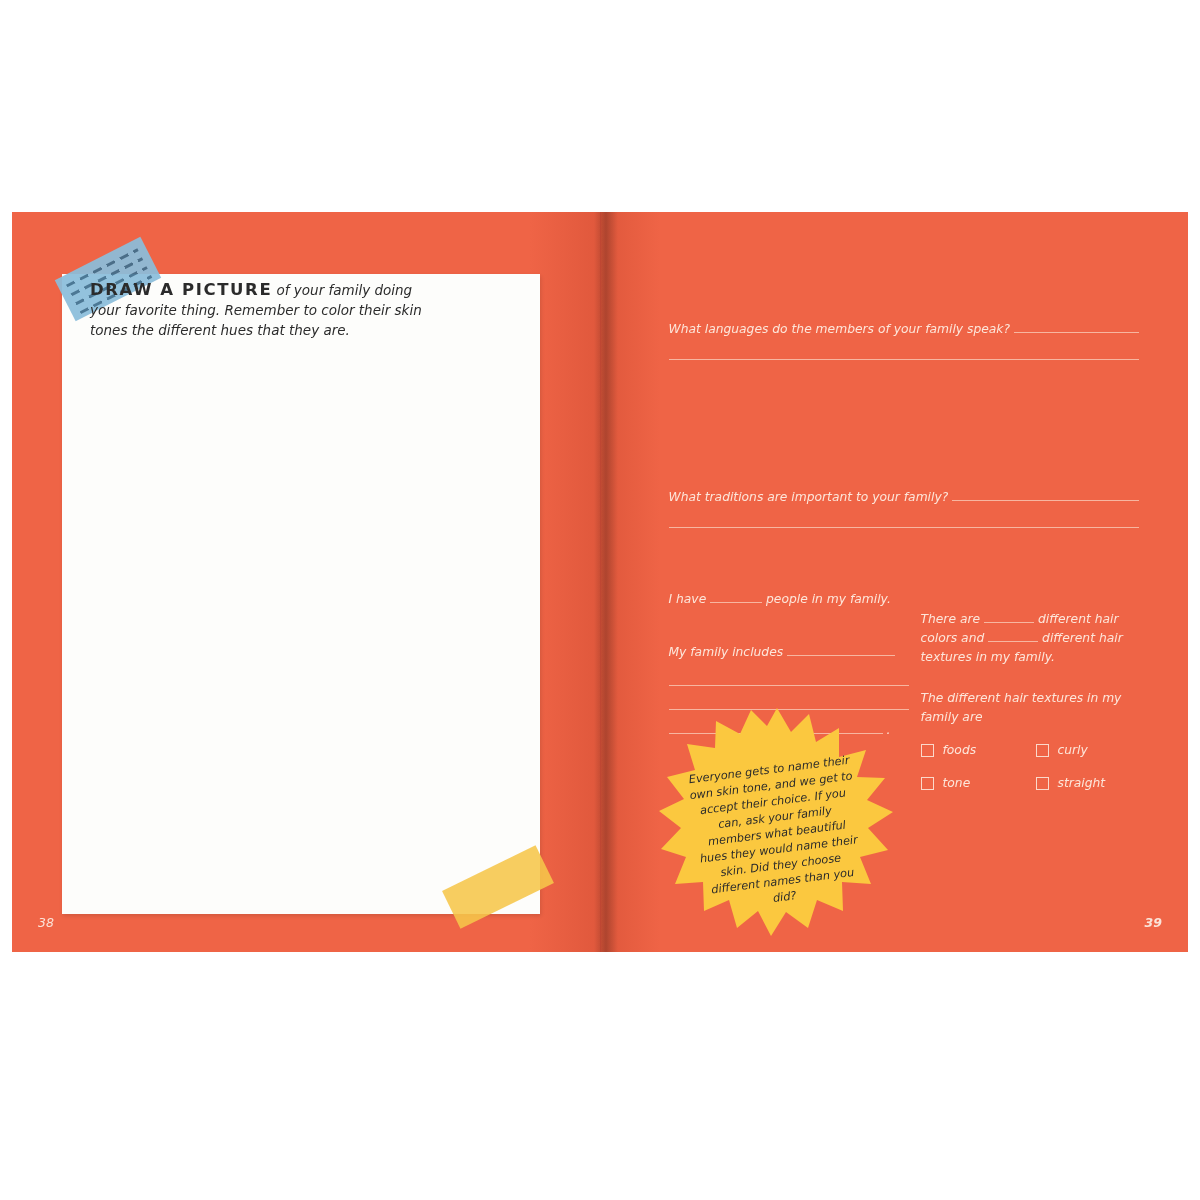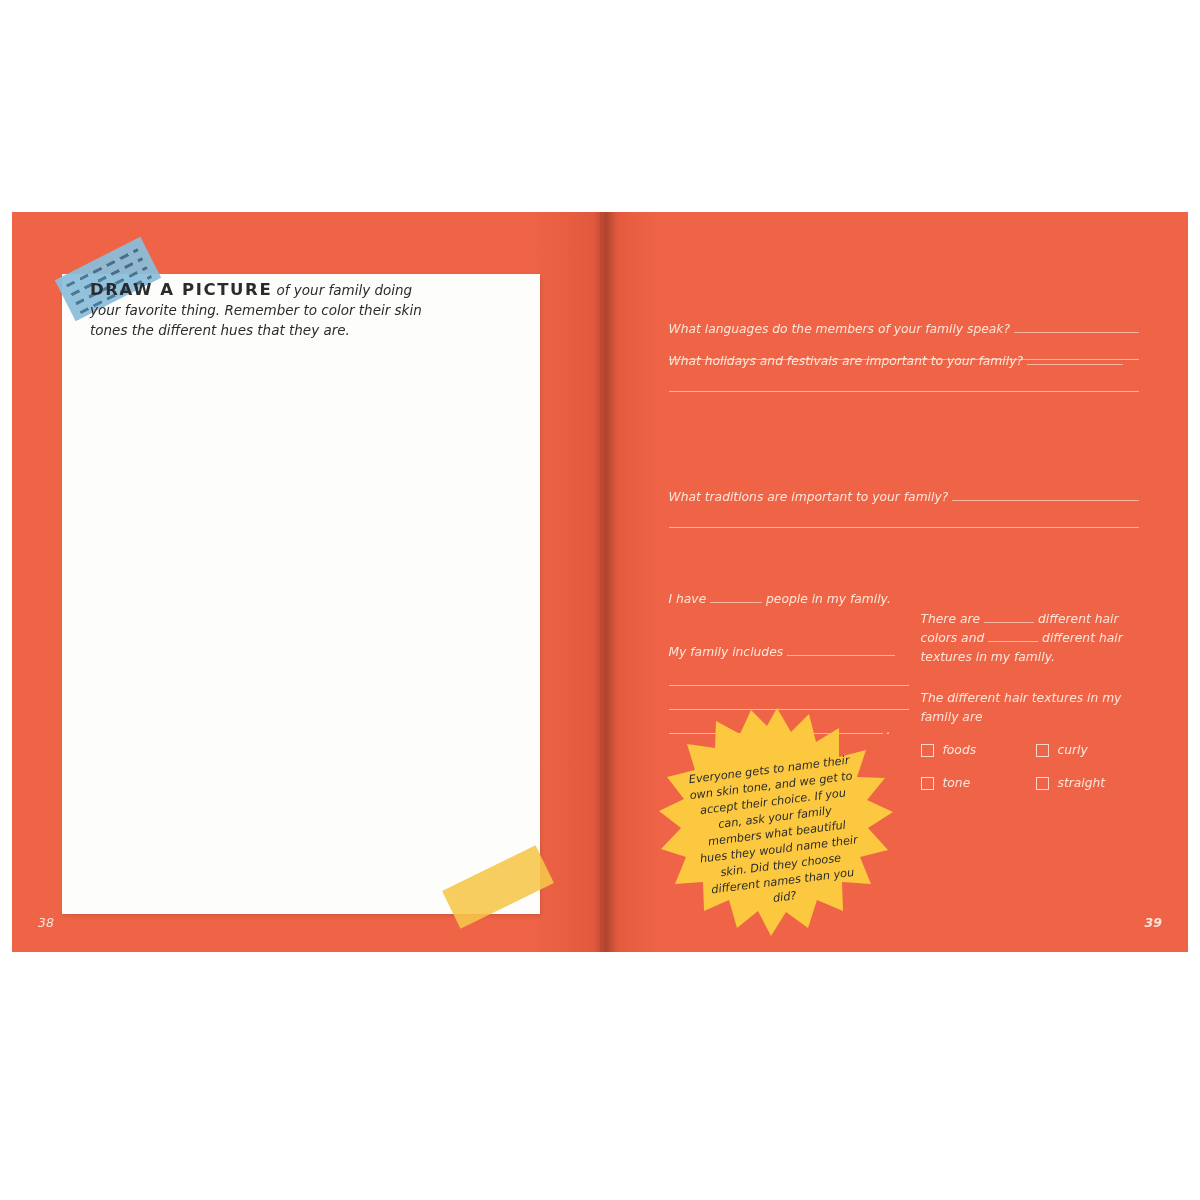--- a/index.html
+++ b/index.html
@@ -273,27 +273,20 @@
     <div class="page-half page-right">
 
       <div class="qblock" style="top:62px;margin-top:46px;">
         <span class="q-line">
           <span>What languages do the members of your family speak?</span>
           <span class="rule" style="width:130px;"></span>
         </span>
         <span class="full-rule"></span>
       </div>
 
-      <div class="qblock" style="top:140px;">
-        <span class="q-line">
-          <span>What holidays and festivals are important to your family?</span>
-          <span class="rule" style="width:96px;"></span>
-        </span>
-        <span class="full-rule"></span>
-      </div>
 
 
       <div class="qblock" style="top:276px;">
         <span class="q-line">
           <span>What traditions are important to your family?</span>
           <span class="rule" style="width:190px;"></span>
         </span>
         <span class="full-rule"></span>
       </div>
 

